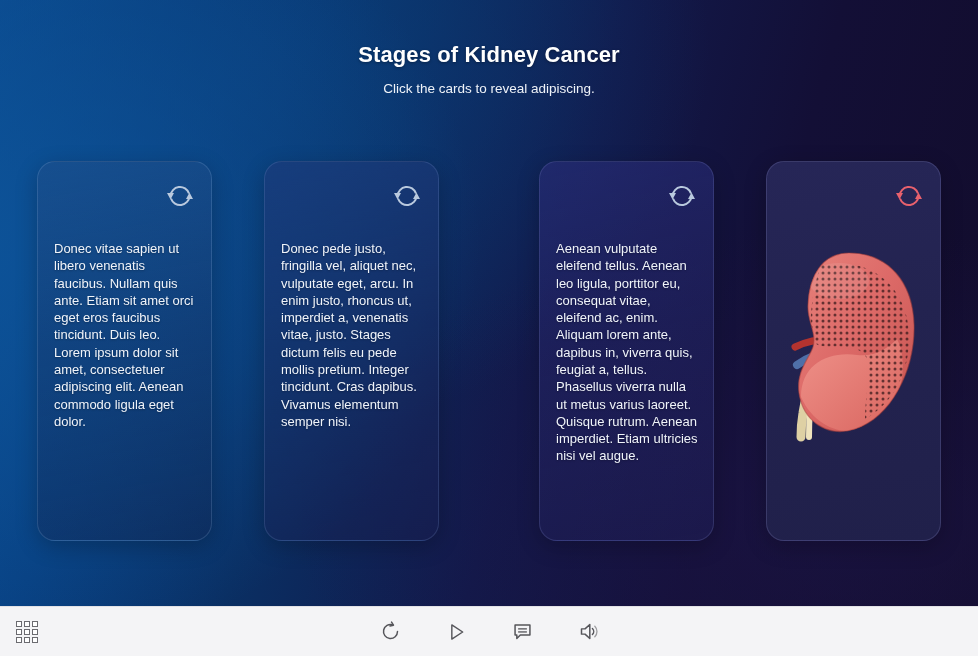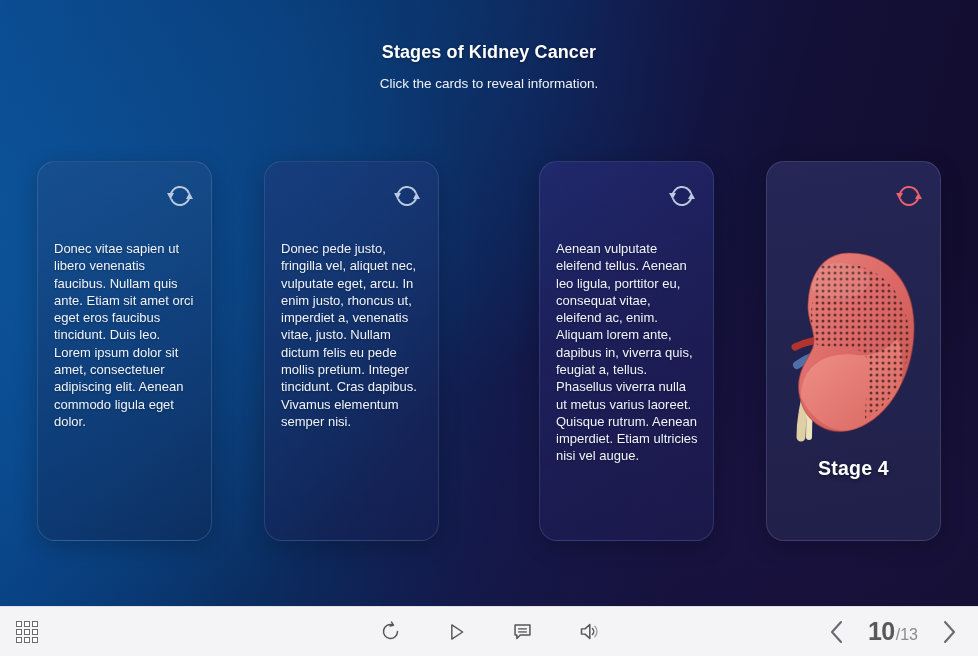--- a/index.html
+++ b/index.html
@@ -42,21 +42,21 @@
   
   .header {
     position: absolute;
     left: 0; top: 0;
     width: 978px;
     text-align: center;
     z-index: 3;
   }
   .slide-title {
     margin-top: 42px;
-    font-size: 18px;
+    font-size: 22px;
     font-weight: bold;
     color: #ffffff;
     letter-spacing: 0.1px;
     text-shadow: 0 1px 3px rgba(0,0,0,0.35);
   }
   .slide-subtitle {
     margin-top: 13px;
     font-size: 13.5px;
     color: #eef2f8;
     font-weight: normal;
@@ -211,21 +211,21 @@
 </style>
 </head>
 <body>
 
 <div id="stage">
 
   <div id="slide">
 
     <div class="header">
       <div class="slide-title">Stages of Kidney Cancer</div>
-      <div class="slide-subtitle">Click the cards to reveal information.</div>
+      <div class="slide-subtitle">Click the cards to reveal adipiscing.</div>
     </div>
 
     <div class="cards">
 
       <div class="card c1">
         <span class="flip-icon">
           <svg viewBox="0 0 30 28">
             <path d="M5.5 14 A9.5 9.5 0 0 1 24 11.5" fill="none" stroke="#b9c9de" stroke-width="2"></path>
             <path d="M24.5 14 A9.5 9.5 0 0 1 6 16.5" fill="none" stroke="#b9c9de" stroke-width="2"></path>
             <polygon points="2,11 9,11 5.5,17.5" fill="#b9c9de"></polygon>
@@ -237,21 +237,21 @@
 
       <div class="card c2">
         <span class="flip-icon">
           <svg viewBox="0 0 30 28">
             <path d="M5.5 14 A9.5 9.5 0 0 1 24 11.5" fill="none" stroke="#b9c9de" stroke-width="2"></path>
             <path d="M24.5 14 A9.5 9.5 0 0 1 6 16.5" fill="none" stroke="#b9c9de" stroke-width="2"></path>
             <polygon points="2,11 9,11 5.5,17.5" fill="#b9c9de"></polygon>
             <polygon points="21,17 28,17 24.5,10.5" fill="#b9c9de"></polygon>
           </svg>
         </span>
-        <div class="card-text">Donec pede justo, fringilla vel, aliquet nec, vulputate eget, arcu. In enim justo, rhoncus ut, imperdiet a, venenatis vitae, justo. Nullam dictum felis eu pede mollis pretium. Integer tincidunt. Cras dapibus. Vivamus elementum semper nisi.</div>
+        <div class="card-text">Donec pede justo, fringilla vel, aliquet nec, vulputate eget, arcu. In enim justo, rhoncus ut, imperdiet a, venenatis vitae, justo. Stages dictum felis eu pede mollis pretium. Integer tincidunt. Cras dapibus. Vivamus elementum semper nisi.</div>
       </div>
 
       <div class="card c3">
         <span class="flip-icon">
           <svg viewBox="0 0 30 28">
             <path d="M5.5 14 A9.5 9.5 0 0 1 24 11.5" fill="none" stroke="#b9c9de" stroke-width="2"></path>
             <path d="M24.5 14 A9.5 9.5 0 0 1 6 16.5" fill="none" stroke="#b9c9de" stroke-width="2"></path>
             <polygon points="2,11 9,11 5.5,17.5" fill="#b9c9de"></polygon>
             <polygon points="21,17 28,17 24.5,10.5" fill="#b9c9de"></polygon>
           </svg>
@@ -309,21 +309,20 @@
                        C28 88 32 44 42 18 Z" fill="url(#dots)"></path>
               <ellipse cx="60" cy="34" rx="30" ry="18" fill="#ffffff" opacity="0.09"></ellipse>
             </g>
 
             <path d="M70 6 C110 6 134 36 135 78 C136 124 112 170 76 182
                      C48 191 24 174 20 146 C17 124 30 112 34 100
                      C38 86 28 74 29 58 C30 28 44 6 70 6 Z" fill="none" stroke="#a8403c" stroke-width="1.2" opacity="0.55"></path>
           </svg>
         </div>
 
-        <div class="stage-label">Stage 4</div>
       </div>
 
     </div>
   </div>
 
   <div id="toolbar">
 
     <div class="tb-left">
       <span class="tb-btn">
         <span class="grid-icon">
@@ -361,31 +360,15 @@
       </span>
       <span class="tb-btn">
         <svg width="21" height="21" viewBox="0 0 24 24">
           <path d="M4 9 H8 L13.5 4 V20 L8 15 H4 Z" fill="none" stroke="#55555a" stroke-width="1.7" stroke-linejoin="round"></path>
           <path d="M16.5 8.5 A5 5 0 0 1 16.5 15.5" fill="none" stroke="#55555a" stroke-width="1.7" stroke-linecap="round"></path>
           <path d="M19.2 6 A8.5 8.5 0 0 1 19.2 18" fill="none" stroke="#55555a" stroke-width="1.5" stroke-linecap="round" opacity="0.55"></path>
         </svg>
       </span>
     </div>
 
-    <div class="tb-right">
-      <span class="tb-btn">
-        <svg width="20" height="24" viewBox="0 0 20 24">
-          <polyline points="14,2 5,12 14,22" fill="none" stroke="#6a6a70" stroke-width="2.1" stroke-linecap="round" stroke-linejoin="round"></polyline>
-        </svg>
-      </span>
-      <span class="pager">
-        <span class="cur">10</span>
-          <span class="tot">/13</span>
-      </span>
-      <span class="tb-btn">
-        <svg width="20" height="24" viewBox="0 0 20 24">
-          <polyline points="6,2 15,12 6,22" fill="none" stroke="#6a6a70" stroke-width="2.1" stroke-linecap="round" stroke-linejoin="round"></polyline>
-        </svg>
-      </span>
-    </div>
 
   </div>
 </div>
 
 </body></html>

